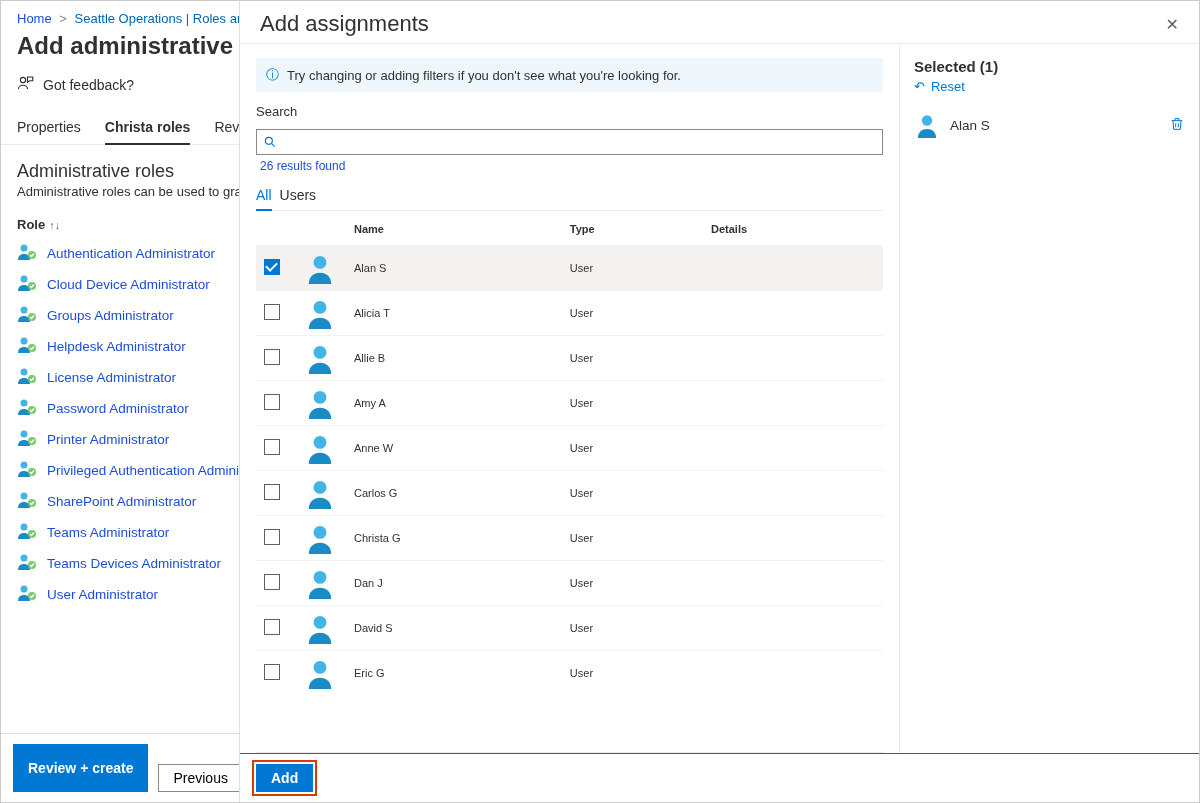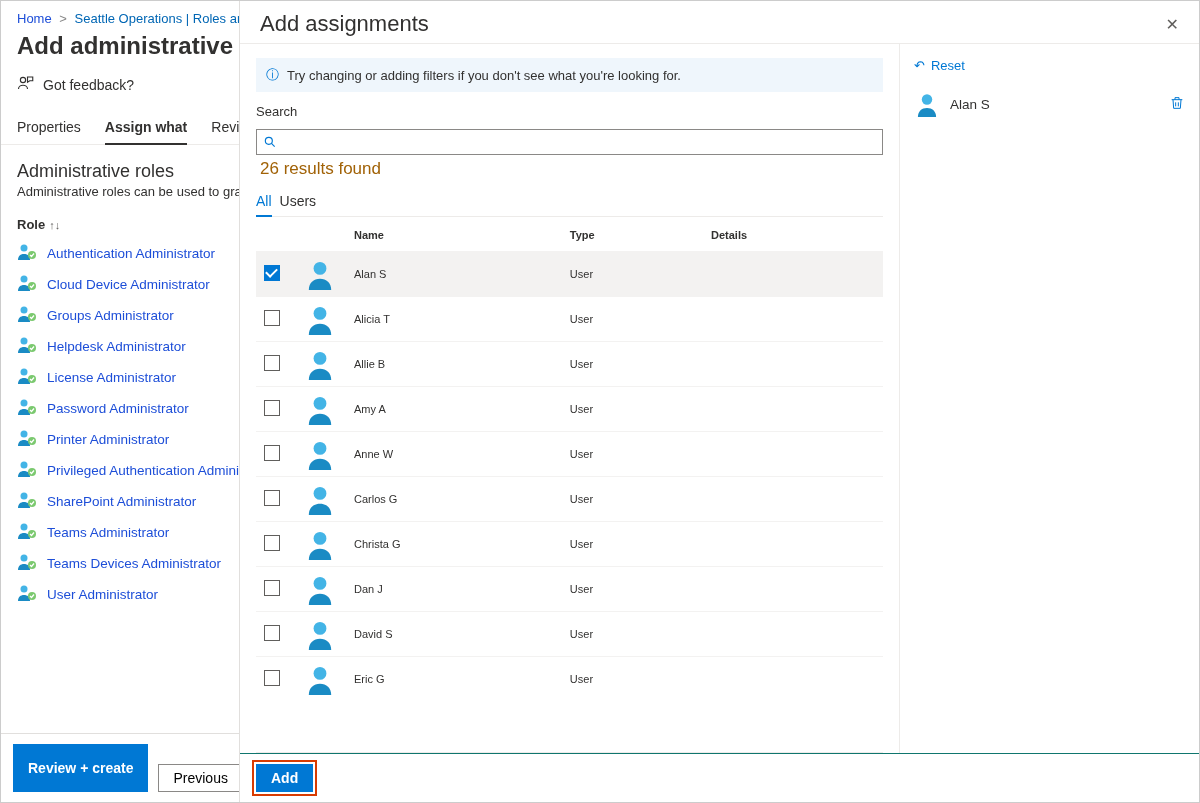--- a/index.html
+++ b/index.html
@@ -32,21 +32,21 @@
   .fly-head { display:flex; justify-content:space-between; align-items:center; padding:10px 20px 6px;}
   .fly-head h2 { font-size:22px; font-weight:400; margin:0;}
   .close-x { font-size:16px; cursor:pointer; color:#605e5c;}
   .fly-body { flex:1; display:flex; overflow:hidden; border-top:1px solid #edebe9;}
   .fly-left { flex:1; padding:14px 16px 0; display:flex; flex-direction:column; min-width:0;}
   .info-bar { background:#eff6fc; padding:8px 10px; font-size:13px; display:flex; align-items:center; gap:8px; margin-bottom:12px;}
   .info-bar .info-icon{color:#0078d4;}
   .search-label{font-size:13px; margin-bottom:10px;}
   .search-box { border:1px solid #8a8886; height:26px; display:flex; align-items:center; padding:0 6px; margin-bottom:2px;}
   .search-box svg{width:14px;height:14px; color:#0078d4;}
-  .results-count{font-size:17px; color:#a16207; margin:2px 0 10px 4px;}
+  .results-count{font-size:12px; color:#1d4ed8; margin:2px 0 10px 4px;}
   .mini-tabs { display:flex; gap:8px; font-size:14px; border-bottom:1px solid #edebe9;}
   .mini-tab{padding:4px 0 6px; cursor:pointer;}
   .mini-tab.active{color:#0078d4; border-bottom:2px solid #0078d4; margin-bottom:-1px; font-weight:400;}
   .grid-wrap{flex:1; overflow:auto; border-bottom:1px solid #edebe9; position:relative;}
   .grid-wrap::-webkit-scrollbar{width:12px;height:12px;}
   .grid-wrap::-webkit-scrollbar-thumb{background:#c8c6c4;}
   table.grid{width:100%; border-collapse:collapse; font-size:11px;}
   table.grid th{text-align:left; font-weight:600; padding:12px 8px 10px; color:#323130; position:sticky; top:0; background:#fff;}
   table.grid td{padding:6px 8px; border-top:1px solid #f3f2f1; vertical-align:middle;}
   tr.selrow td{background:#f3f2f1;}
@@ -80,21 +80,21 @@
           <circle cx="8" cy="8" r="3.5"></circle>
           <path d="M2 20c0-3 3-5 6-5s6 2 6 5"></path>
           <path d="M14 4h7v5h-4l-3 2V4z"></path>
         </svg>
     </span>
     <span>Got feedback?</span>
   </div>
 
   <div class="tabs">
     <div class="tab">Properties</div>
-    <div class="tab active">Assign what</div>
+    <div class="tab active">Christa roles</div>
     <div class="tab">Review</div>
   </div>
 
   <div class="section">
     <h2>Administrative roles</h2>
     <div class="sub">Administrative roles can be used to grant</div>
     <div class="roles-header">
       <span>Role</span>
       <span class="sort-icon">↑↓</span>
     </div>
@@ -348,20 +348,21 @@
                       </svg></span></td>
                   <td>Eric G</td>
                   <td>User</td>
                   <td></td>
                 </tr>
               </tbody>
           </table>
         </div>
       </div>
       <div class="fly-right">
+        <div class="sel-head">Selected (1)</div>
         <div class="reset">
           <span>↶</span>
           <span>Reset</span>
         </div>
         <div class="sel-item">
           <span class="avatar-sm">
             <svg viewBox="0 0 40 40">
                 <circle cx="20" cy="13" r="8" fill="#43b4e6"></circle>
                 <path d="M6 40c0-9 6-14 14-14s14 5 14 14z" fill="#1a8bc4"></path>
               </svg>

